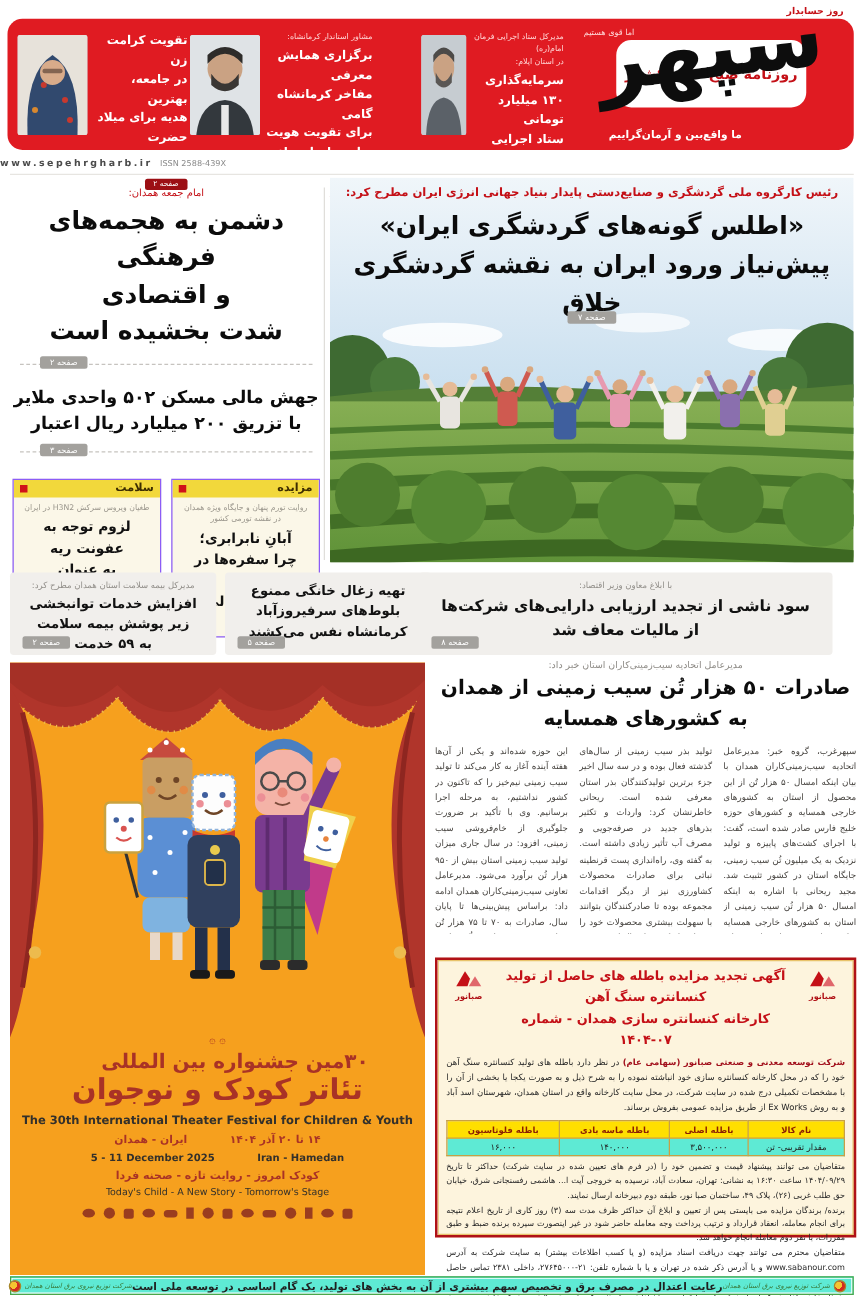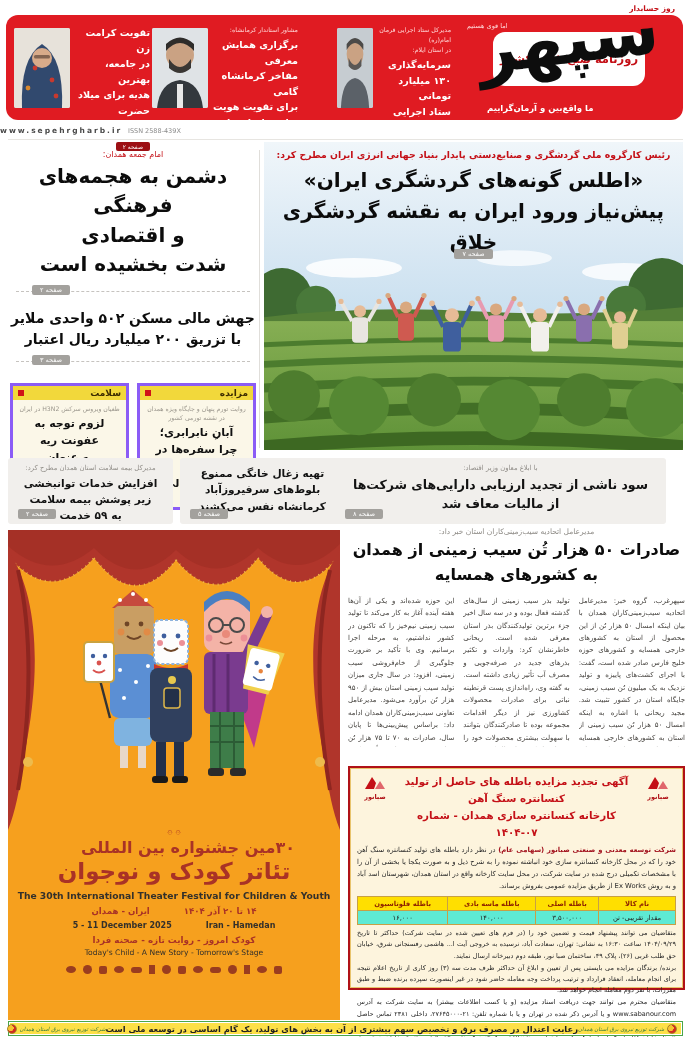--- a/index.html
+++ b/index.html
@@ -38,21 +38,21 @@
 
   
   .left-col{position:absolute;top:142px;left:8px;width:250px;}
   .s-kicker{text-align:center;color:#c41017;font-size:8px;margin-top:8px;}
   .s1-title{margin-top:3px;text-align:center;font-size:20px;font-weight:bold;line-height:1.47;color:#0c0c0c;}
   .s2-title{margin-top:7px;text-align:center;font-size:14px;font-weight:bold;line-height:1.5;color:#0c0c0c;}
   .sep{position:relative;margin:11px 8px 0;border-top:1px dashed #c6c3bf;height:10px;}
   .chip-gray{display:inline-block;background:#a3a19d;color:#fff;font-size:6.5px;padding:1px 8px;border-radius:2px;}
   .sep .chip-gray{position:absolute;top:-7px;left:16px;}
   .yrow{display:flex;gap:8px;margin:12px 2px 0;}
-  .ybox{flex:1;background:#fbf7e8;border:3px solid #8b5cf6;height:127px;display:flex;flex-direction:column;overflow:hidden;}
+  .ybox{flex:1;background:#fbf7e8;border:1px solid #8b5cf6;height:127px;display:flex;flex-direction:column;overflow:hidden;}
   .ybox-head{background:#f2d83b;height:14px;flex:0 0 14px;display:flex;align-items:center;justify-content:space-between;padding:0 5px;}
   .ybox-title{font-size:9px;font-weight:bold;color:#3d2d00;}
   .red-sq{width:6px;height:6px;background:#d01218;}
   .ybox-body{padding:4px 5px 3px;display:flex;flex-direction:column;flex:1;}
   .ybox-kicker{font-size:6.2px;color:#9a968c;text-align:center;line-height:1.5;}
   .ybox-h{font-size:11px;font-weight:bold;text-align:center;line-height:1.55;margin-top:2px;color:#111;}
   .ybox-sub{font-size:6.3px;font-weight:bold;color:#d01218;text-align:center;line-height:1.5;margin-top:2px;}
 
   
   .vline{position:absolute;top:150px;left:259px;width:1px;height:298px;background:#e0deda;}
@@ -104,21 +104,21 @@
   .po-en-item{color:#33302b;font-size:8px;font-weight:bold;direction:ltr;}
   .po-slogan-fa{text-align:center;color:#a93226;font-weight:bold;font-size:8.8px;margin-top:5px;}
   .po-slogan-en{text-align:center;color:#33302b;font-size:7.6px;margin-top:3px;direction:ltr;}
   .sponsors{display:flex;justify-content:center;align-items:center;gap:7px;margin-top:8px;}
   .sp{background:#8a2b20;opacity:.85;}
   .sp1{width:8px;height:8px;border-radius:2px;} .sp2{width:10px;height:7px;border-radius:50%;}
   .sp3{width:6px;height:9px;} .sp4{width:9px;height:9px;border-radius:50%;}
   .sp5{width:11px;height:6px;border-radius:3px;}
 
   
-  .banner{position:absolute;top:1021px;left:8px;width:675px;height:15px;background:#fde047;
+  .banner{position:absolute;top:1021px;left:8px;width:675px;height:15px;background:#5eead4;
           border:1px solid #4aa64a;box-shadow:inset 0 0 0 1px #ffffff;display:flex;align-items:center;
           justify-content:space-between;padding:0 5px;}
   .banner-org{display:flex;align-items:center;gap:3px;font-size:5.5px;color:#3a7a3a;font-style:italic;white-space:nowrap;}
   .banner-text{font-size:8.4px;font-weight:bold;color:#1f1f1f;white-space:nowrap;}
   .rooster{width:10px;height:10px;border-radius:50%;background:radial-gradient(circle at 35% 40%,#f5c431 0 40%,#d22b20 41% 100%);border:1px solid #a8872a;flex:0 0 10px;}
 </style>
 </head>
 <body>
 
 <div id="page">

